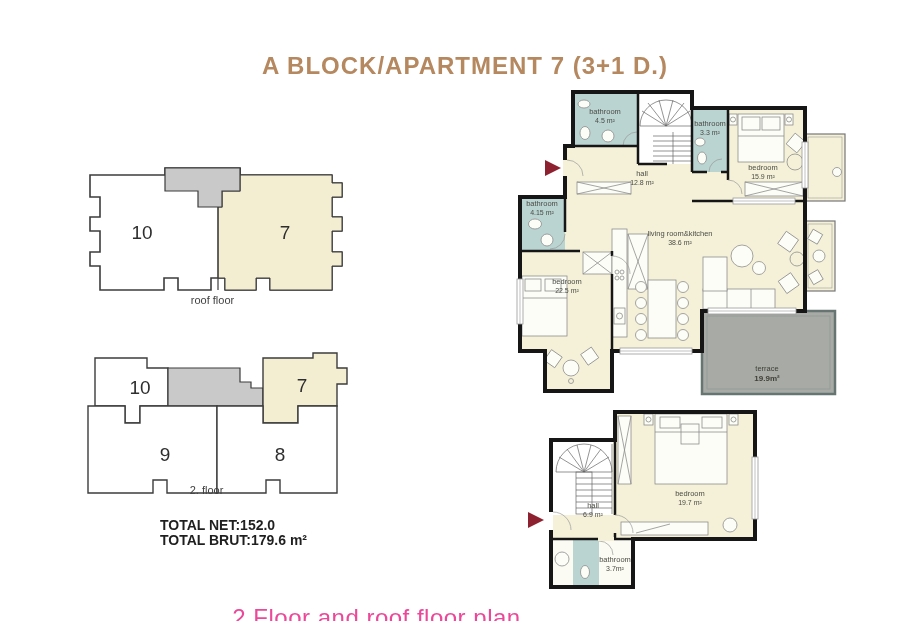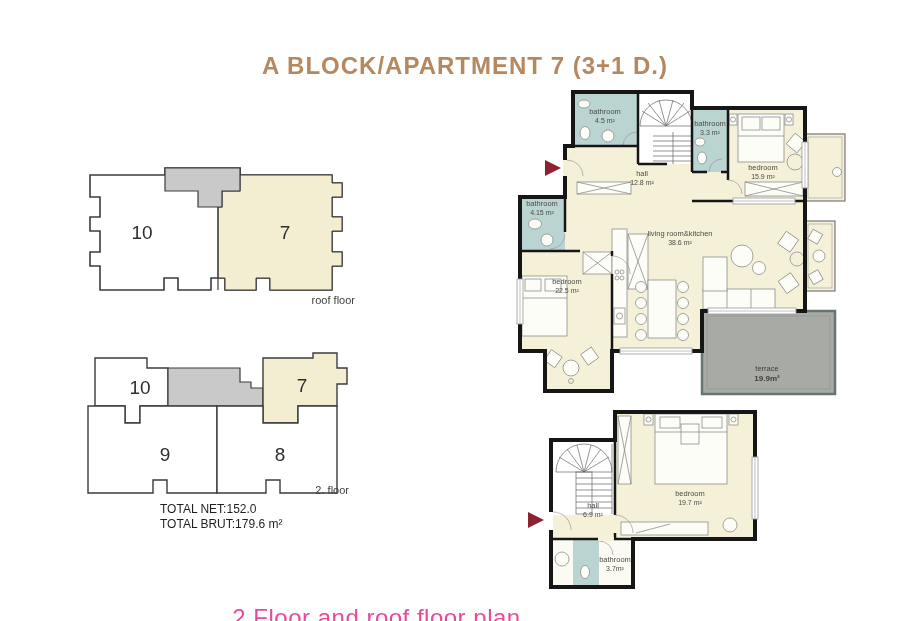--- a/index.html
+++ b/index.html
@@ -1,21 +1,21 @@
 <!DOCTYPE html>
 <html><head>
 <meta charset="utf-8">
 <style>
   html,body{margin:0;padding:0;background:#ffffff;}
   .page{position:relative;width:900px;height:621px;background:#fff;overflow:hidden;
         font-family:"Liberation Sans", sans-serif;margin-top:24px;}
   .title{position:absolute;left:0;top:28px;width:930px;text-align:center;margin:0;
          font-size:24px;font-weight:600;letter-spacing:1px;color:#b5885f;}
-  .key-label{position:absolute;width:285px;text-align:right;font-size:11px;color:#3f3f3f;}
-  .totals{position:absolute;left:160px;top:478px;font-size:12px;font-weight:normal;
+  .key-label{position:absolute;width:285px;text-align:center;font-size:11px;color:#3f3f3f;}
+  .totals{position:absolute;left:160px;top:494px;font-size:14px;font-weight:bold;
           color:#1f1f1f;line-height:15px;}
   .caption{position:absolute;left:0;top:580px;width:753px;text-align:center;
            font-size:24px;color:#ec4899;letter-spacing:0.5px;}
   svg{position:absolute;}
   svg text{font-family:"Liberation Sans", sans-serif;}
   .room-label{font-size:7.5px;fill:#4c4c46;text-anchor:middle;}
   .room-area{font-size:7px;fill:#4c4c46;text-anchor:middle;}
   .terrace-label{font-size:7.5px;fill:#3f3f35;text-anchor:middle;}
   .terrace-area{font-size:8px;fill:#3f3f35;font-weight:bold;text-anchor:middle;}
   .unit-number{font-size:19px;fill:#2e2e2e;text-anchor:middle;}

